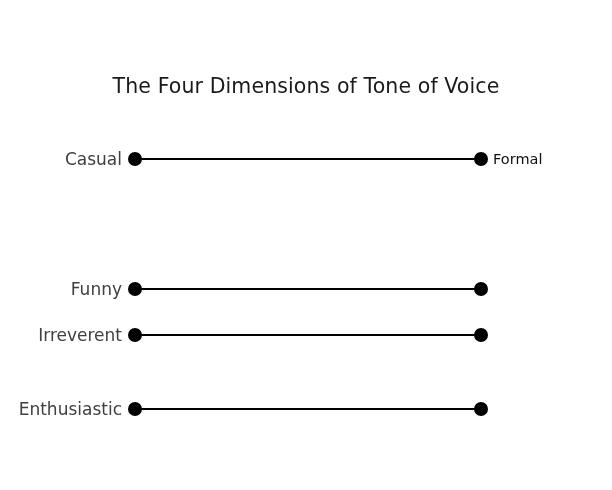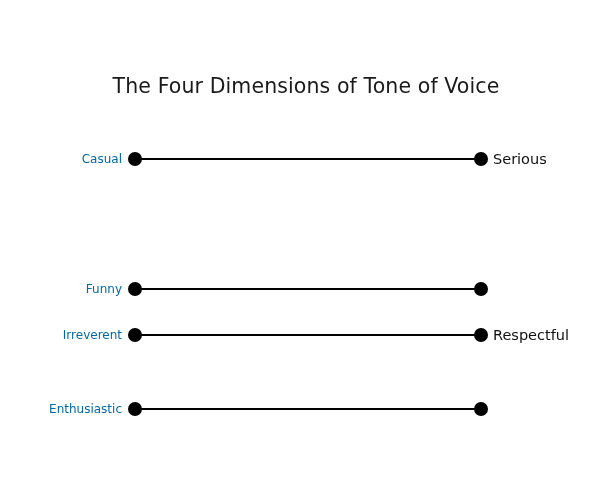--- a/index.html
+++ b/index.html
@@ -38,22 +38,22 @@
     height: 30px;
     margin-top: -15px;
   }
   .spectrum-row .axis-label-left {
     position: absolute;
     right: 490px;
     top: 0;
     height: 30px;
     line-height: 30px;
     text-align: right;
-    font-size: 12px;
-    color: #0369a1;
+    font-size: 17px;
+    color: #404040;
     white-space: nowrap;
   }
   .spectrum-row .axis-label-right {
     position: absolute;
     left: 493px;
     top: 0;
     height: 30px;
     line-height: 30px;
     text-align: left;
     font-size: 14.5px;
@@ -84,36 +84,35 @@
 
 <div id="figure">
 
   <div id="chart-title">The Four Dimensions of Tone of Voice</div>
 
   <div class="spectrum-row" style="top:159px;">
     <span class="axis-label-left">Casual</span>
     <span class="spectrum-line"></span>
     <span class="endpoint-dot left-dot"></span>
     <span class="endpoint-dot right-dot"></span>
-    <span class="axis-label-right">Serious</span>
+    <span class="axis-label-right">Formal</span>
   </div>
 
   <div class="spectrum-row" style="top:242px;margin-top:32px;">
     <span class="axis-label-left">Funny</span>
     <span class="spectrum-line"></span>
     <span class="endpoint-dot left-dot"></span>
     <span class="endpoint-dot right-dot"></span>
   </div>
 
   <div class="spectrum-row" style="top:335px;">
     <span class="axis-label-left">Irreverent</span>
     <span class="spectrum-line"></span>
     <span class="endpoint-dot left-dot"></span>
     <span class="endpoint-dot right-dot"></span>
-    <span class="axis-label-right">Respectful</span>
   </div>
 
   <div class="spectrum-row" style="top:409px;text-decoration:underline;">
     <span class="axis-label-left">Enthusiastic</span>
     <span class="spectrum-line"></span>
     <span class="endpoint-dot left-dot"></span>
     <span class="endpoint-dot right-dot"></span>
   </div>
 
 </div>

